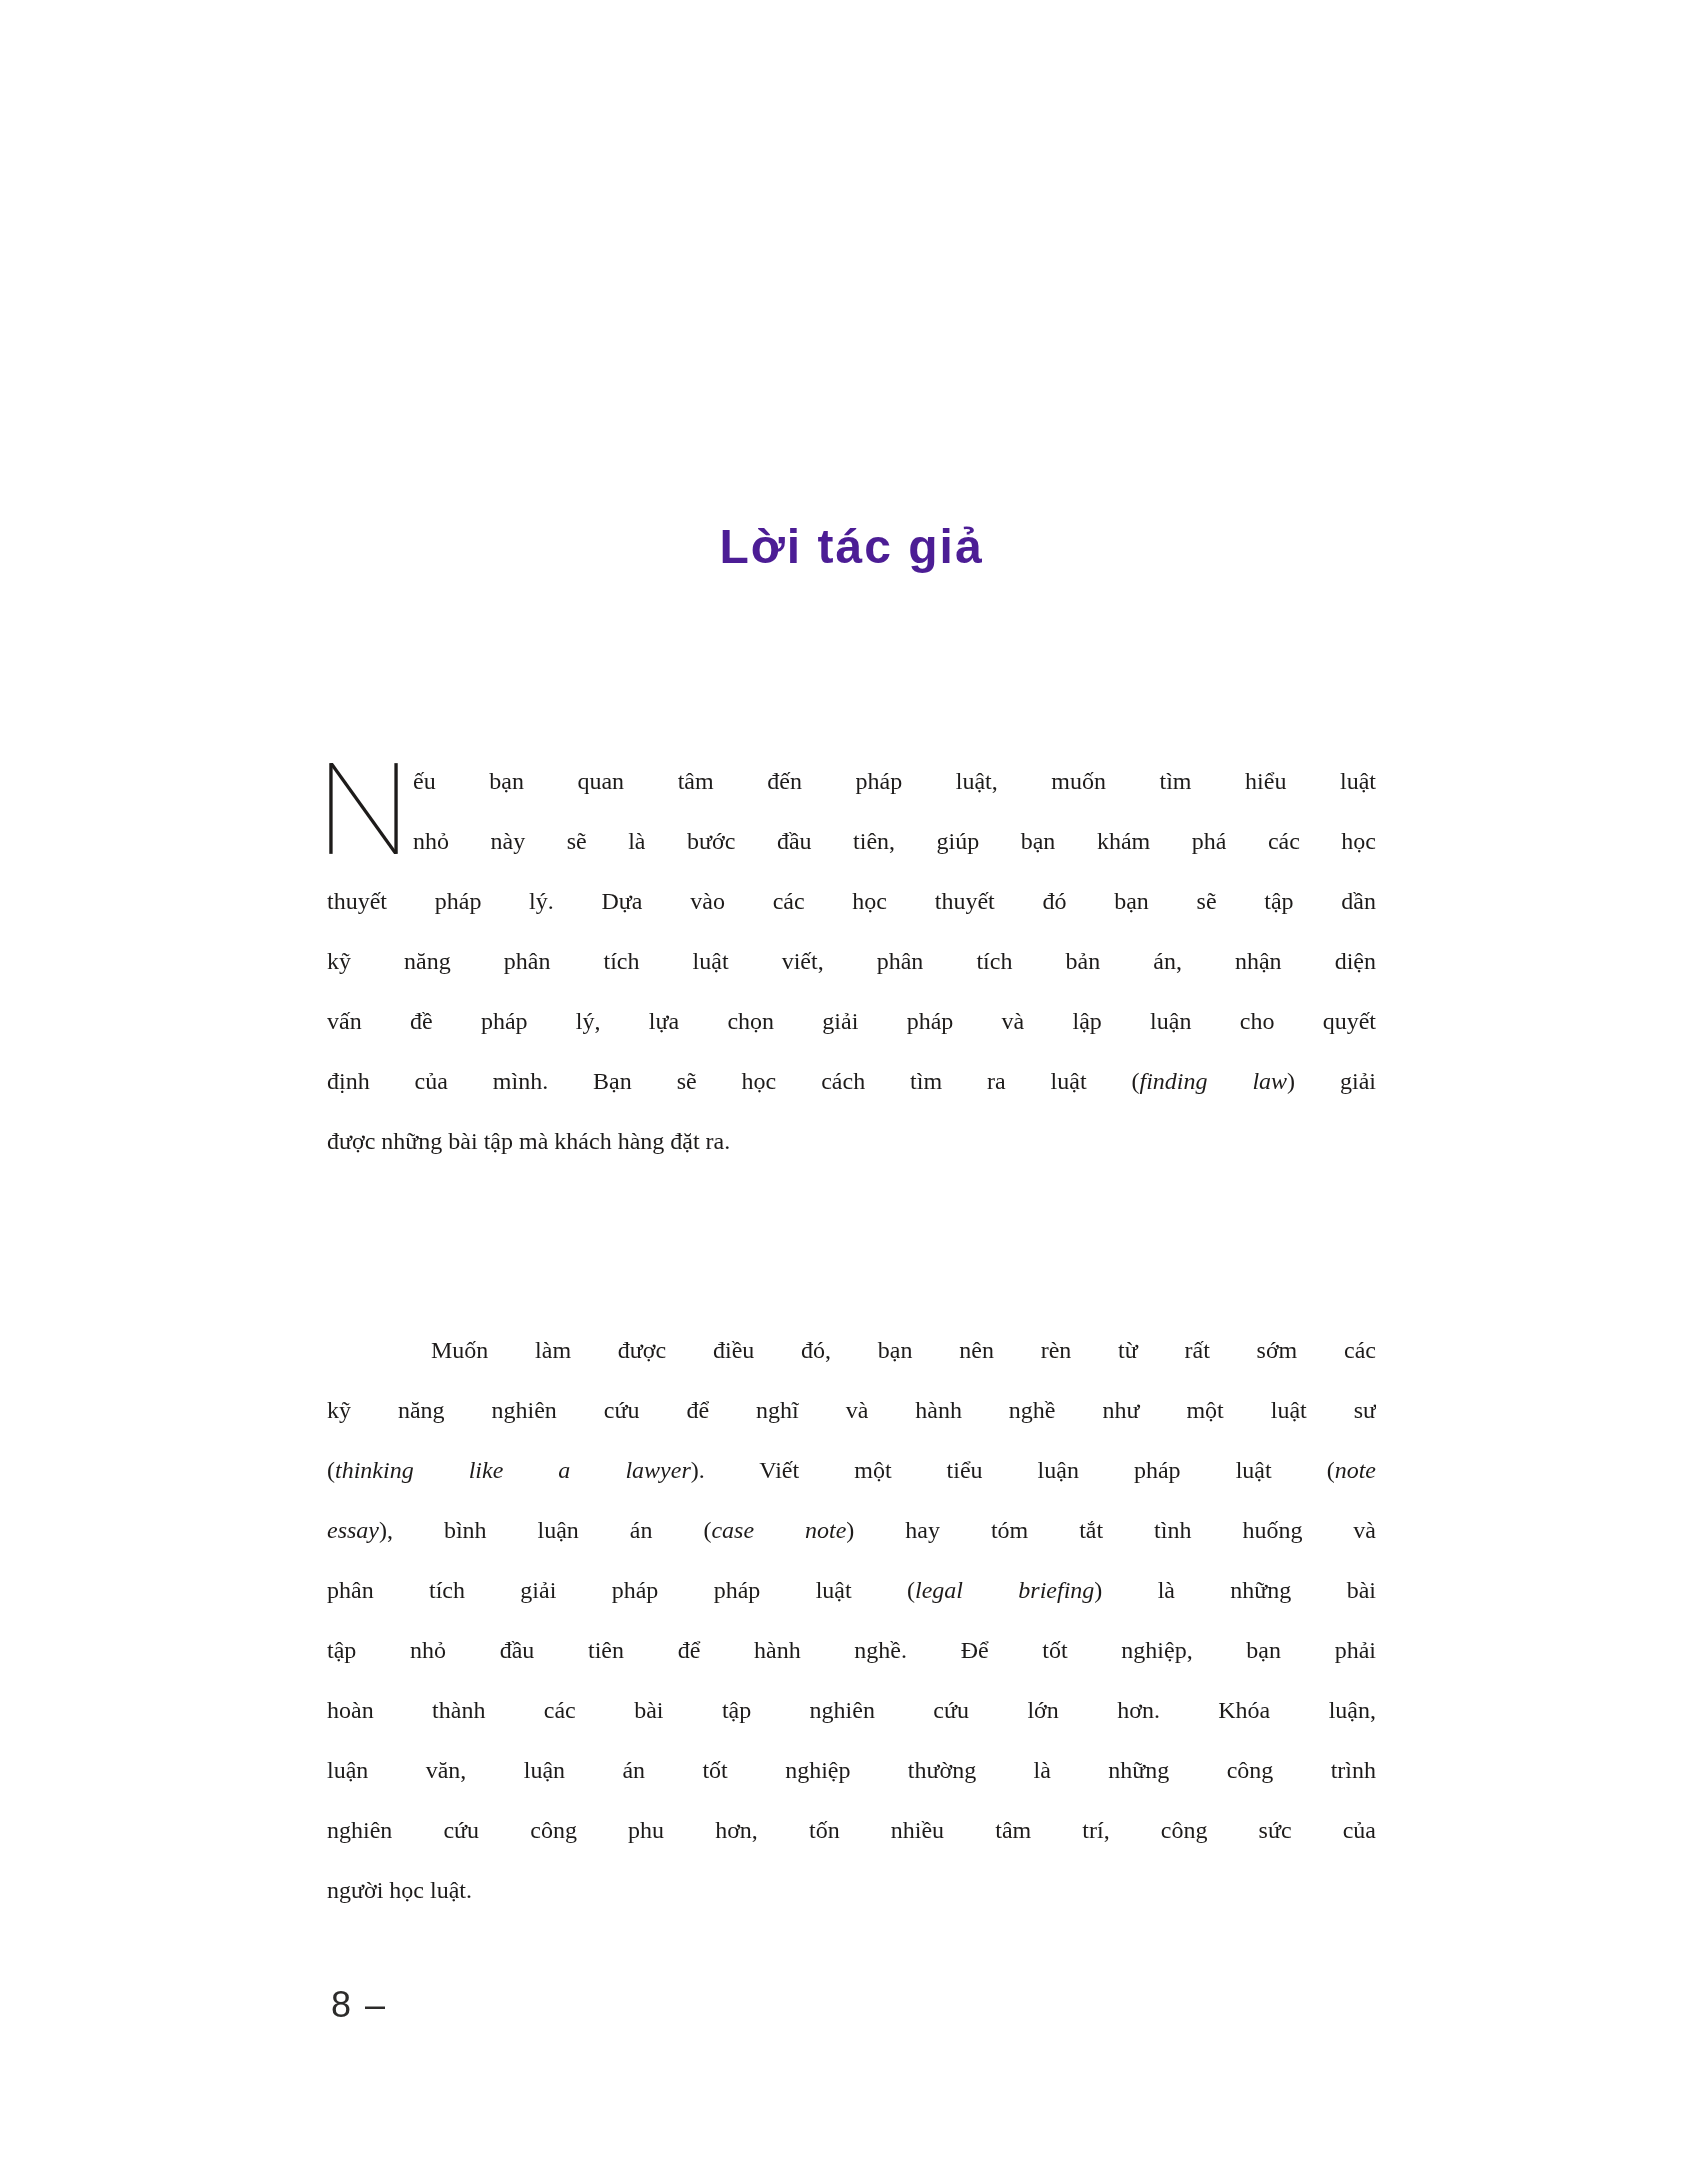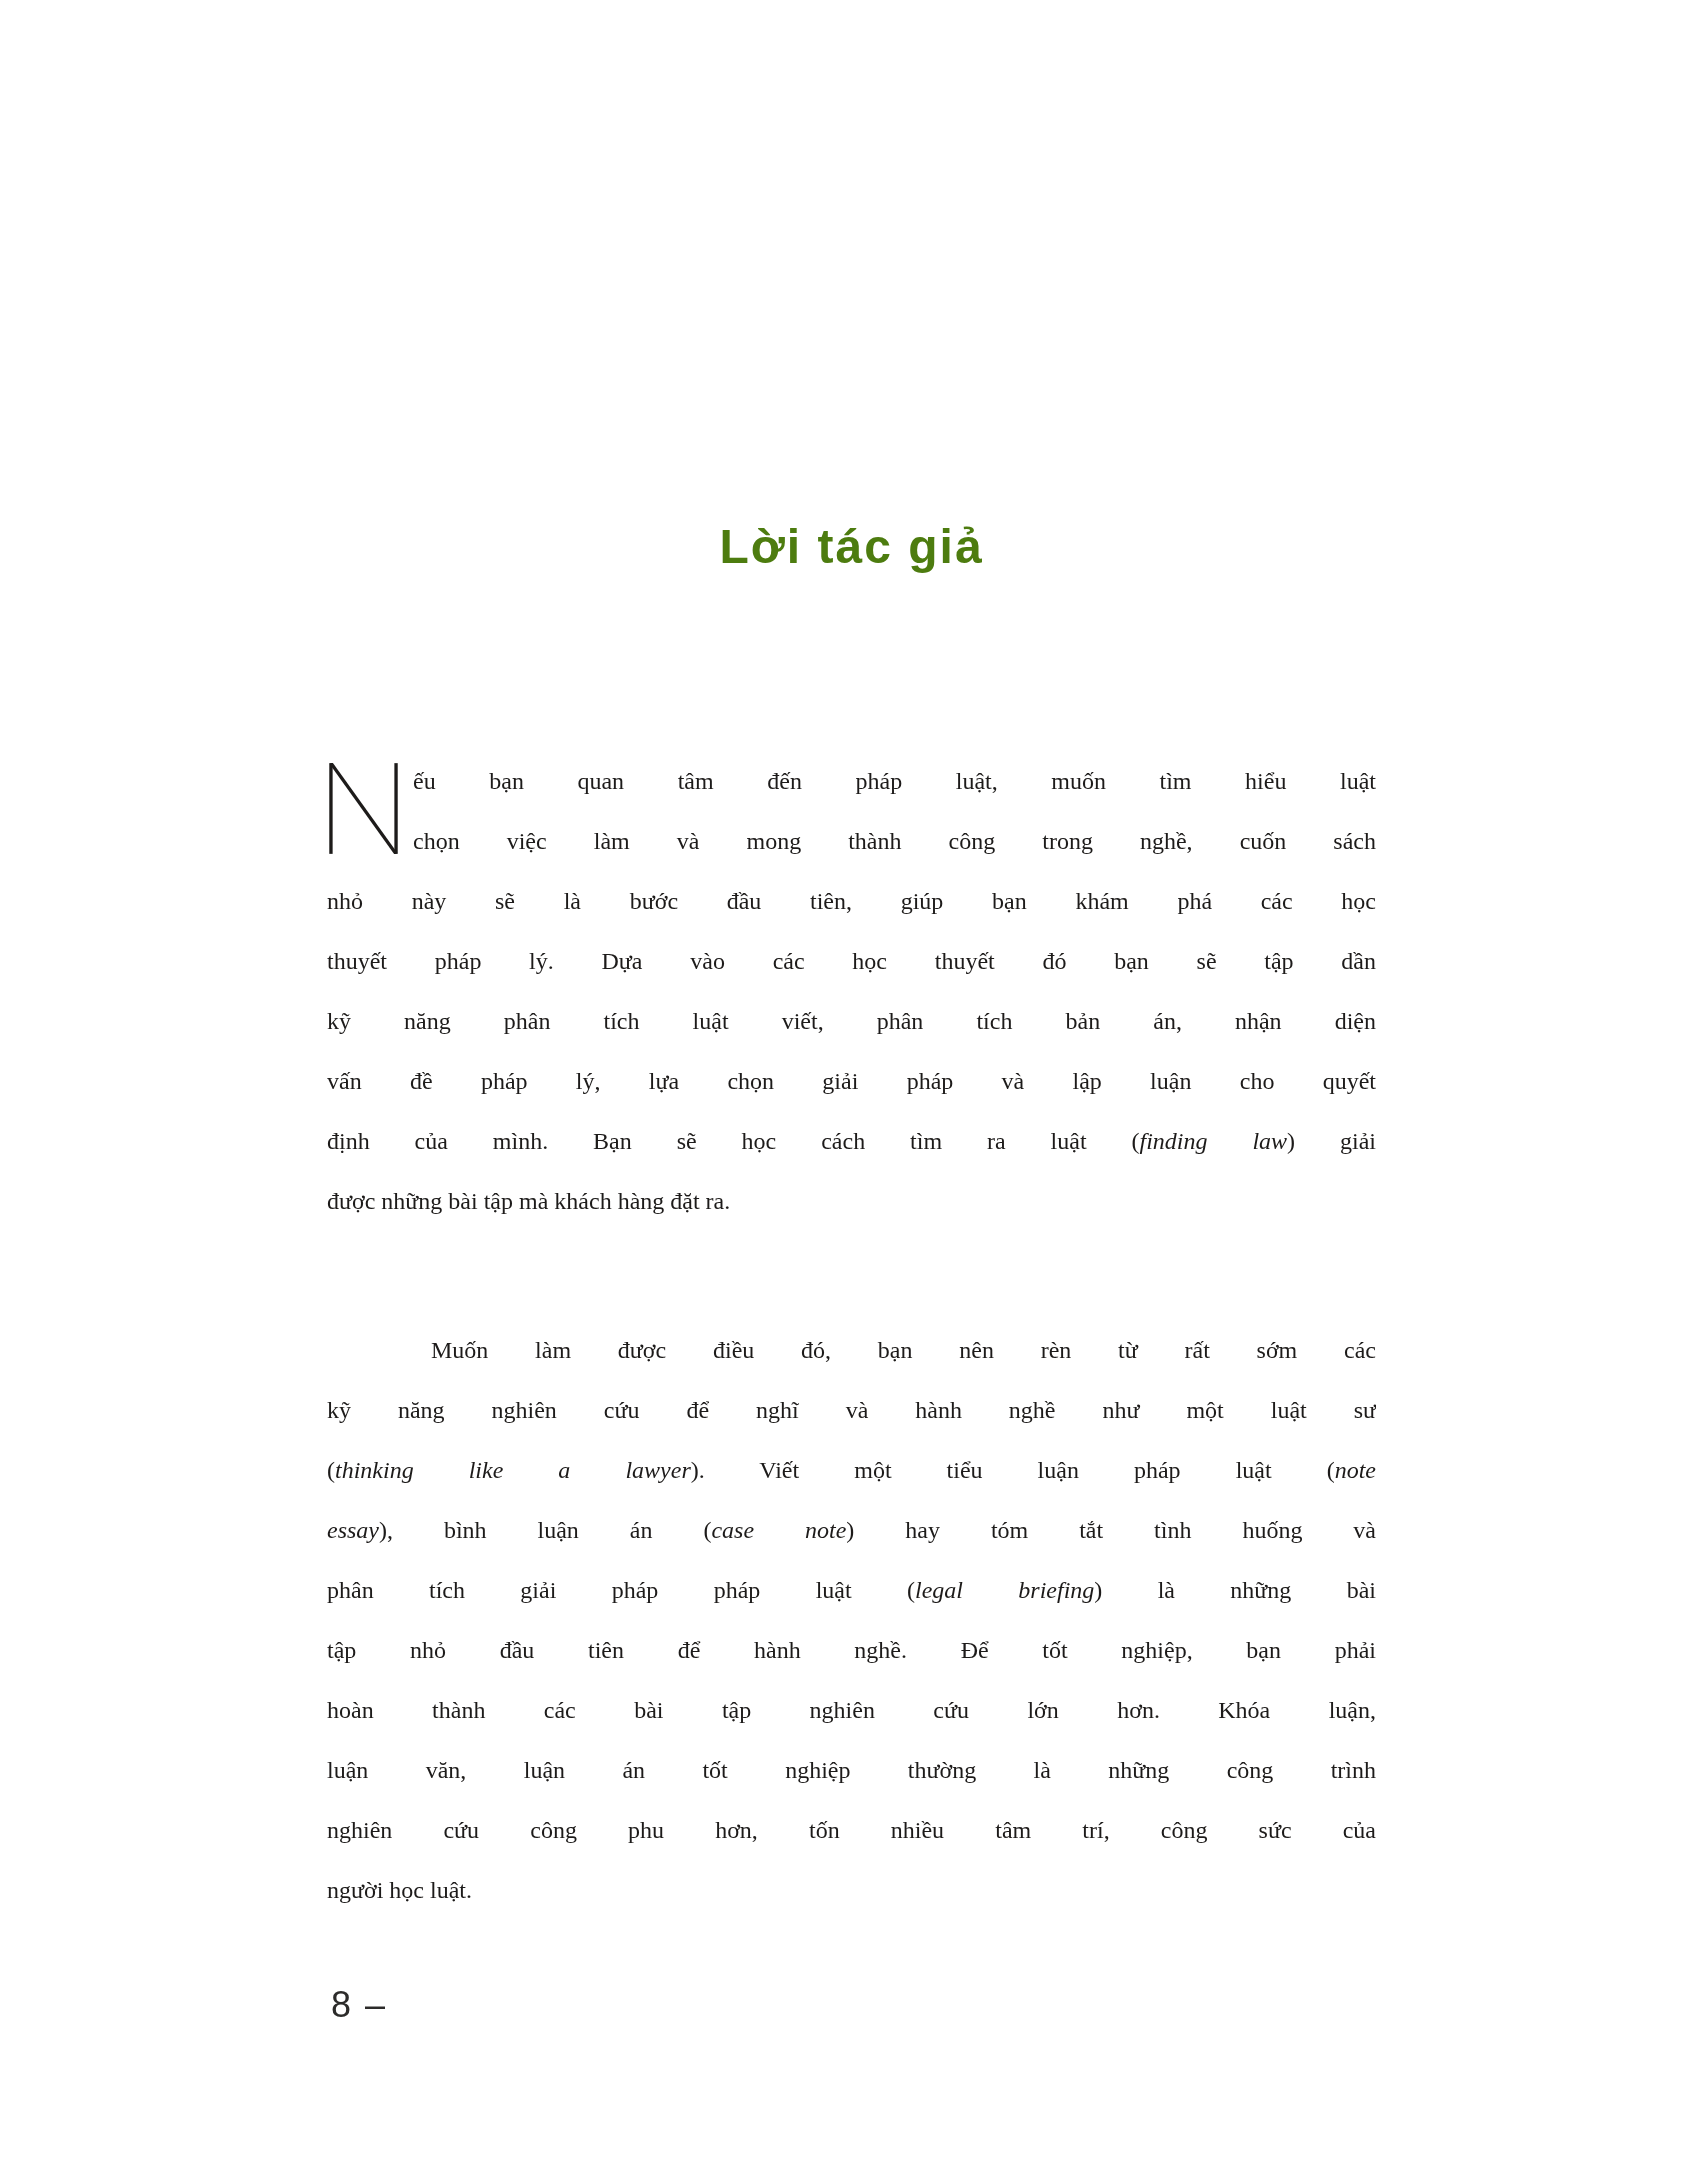--- a/index.html
+++ b/index.html
@@ -14,21 +14,21 @@
   .title{
     position:absolute;
     top:517px;left:327px;width:1049px;
     margin:0;
     text-align:center;
     font-family:"Liberation Sans","DejaVu Sans",sans-serif;
     font-weight:bold;
     font-size:48px;
     line-height:59px;
     letter-spacing:2px;
-    color:#4d7c0f;
+    color:#4c1d95;
   }
   .bodyblock{
     position:absolute;
     left:327px;width:1049px;
     font-size:24px;
     line-height:60px;
   }
   .para1{top:751px;}
   .para2{top:1320px;}
   .line{
@@ -75,21 +75,20 @@
   <h1 class="title">Lời tác giả</h1>
 
   <svg class="dropcap" viewBox="0 0 72 92" role="img" aria-label="N">
     <path d="M3,0 L3,92"></path>
     <path d="M3,0 L69,92"></path>
     <path d="M69,0 L69,92"></path>
   </svg>
 
   <div class="bodyblock para para1">
       <div class="line">ếu bạn quan tâm đến pháp luật, muốn tìm hiểu luật</div>
-      <div class="line">chọn việc làm và mong thành công trong nghề, cuốn sách</div>
       <div class="line">nhỏ này sẽ là bước đầu tiên, giúp bạn khám phá các học</div>
       <div class="line">thuyết pháp lý. Dựa vào các học thuyết đó bạn sẽ tập dần</div>
       <div class="line">kỹ năng phân tích luật viết, phân tích bản án, nhận diện</div>
       <div class="line">vấn đề pháp lý, lựa chọn giải pháp và lập luận cho quyết</div>
       <div class="line">định của mình. Bạn sẽ học cách tìm ra luật (<i>finding law</i>) giải</div>
       <div class="line">được những bài tập mà khách hàng đặt ra.</div>
     </div>
 
   <div class="bodyblock para para2">
       <div class="line">Muốn làm được điều đó, bạn nên rèn từ rất sớm các</div>

